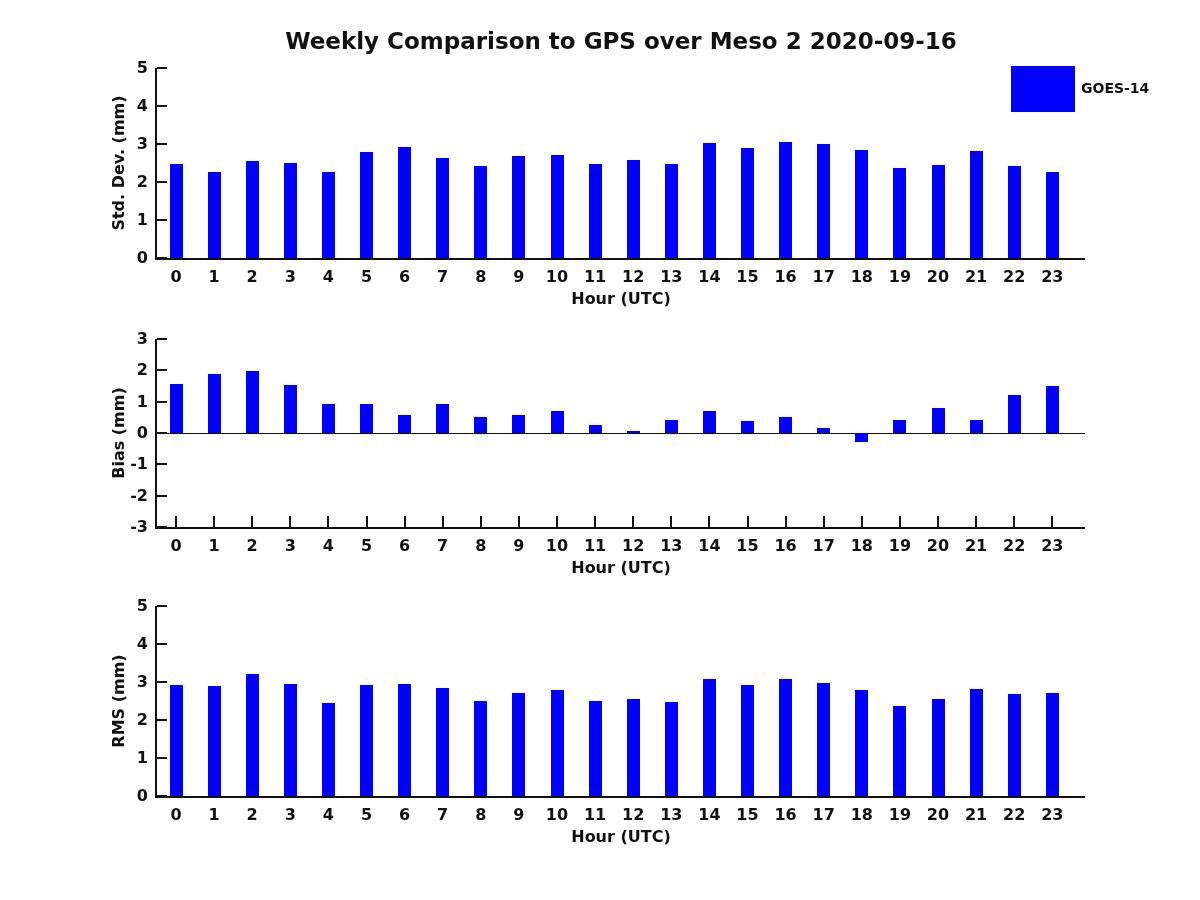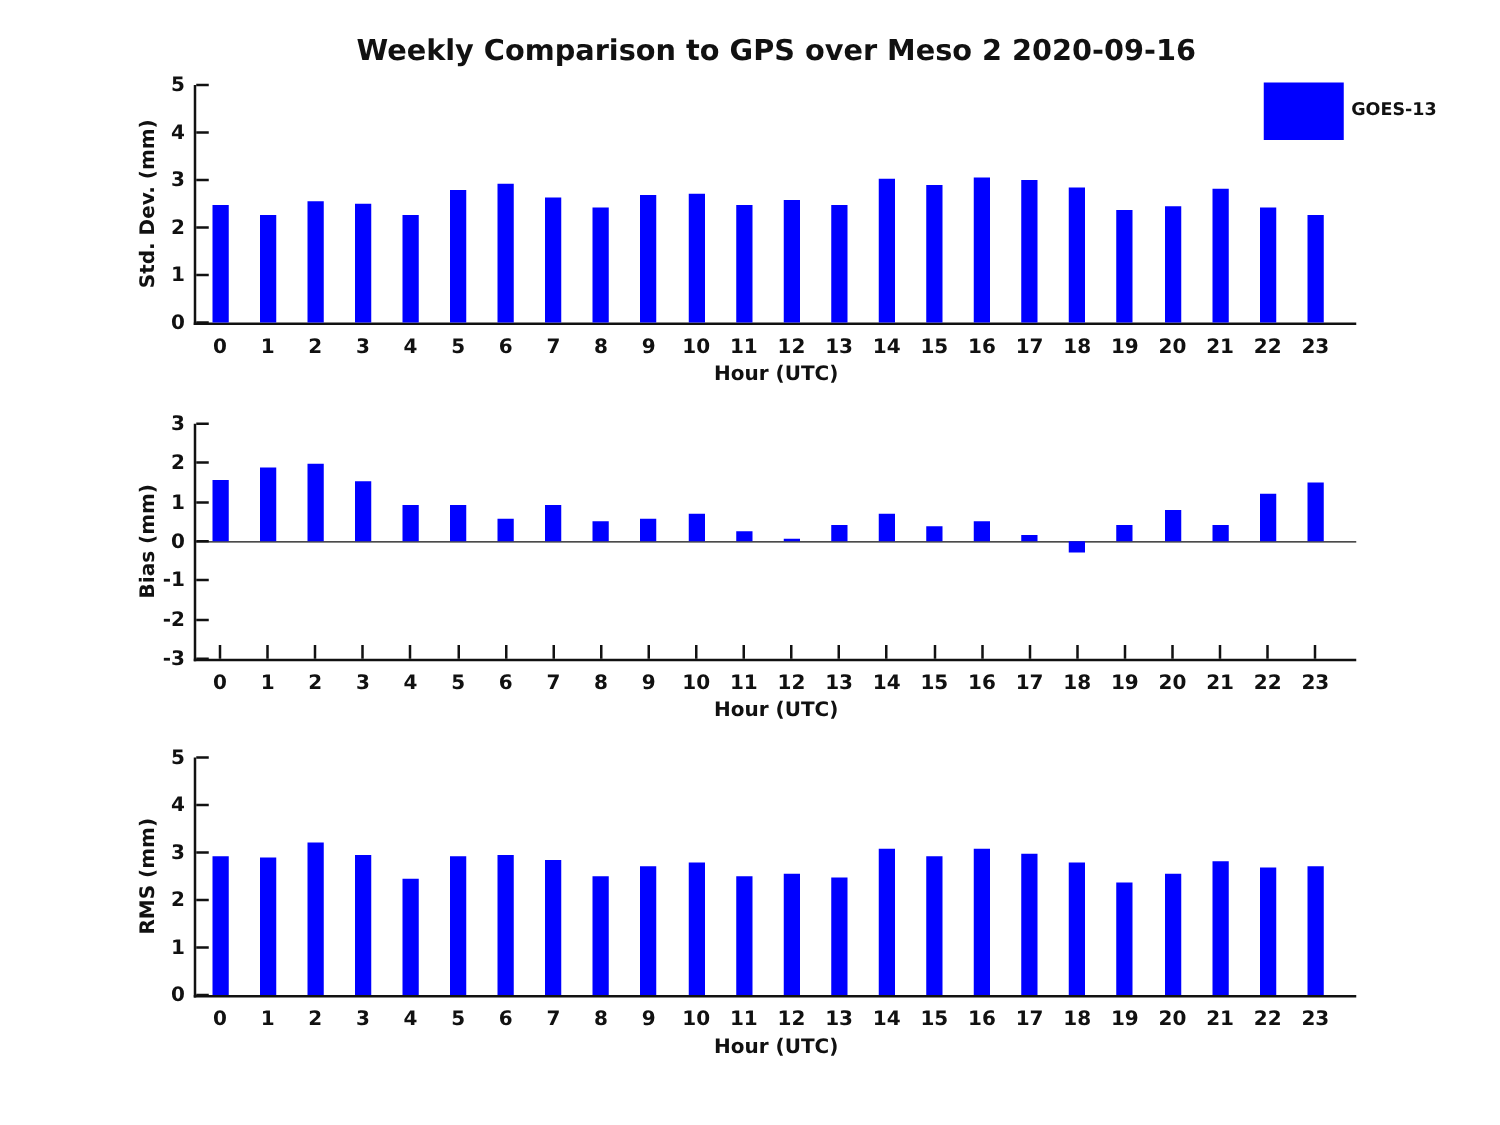--- a/index.html
+++ b/index.html
@@ -50,21 +50,21 @@
     transform:translate(-50%,-50%) rotate(-90deg);
   }
 </style>
 </head>
 <body>
 
 <div class="figure">
   <div class="title">Weekly Comparison to GPS over Meso 2 2020-09-16</div>
 
   <div class="legend-swatch" style="background: rgb(0, 0, 255);"></div>
-  <div class="legend-label">GOES-13</div>
+  <div class="legend-label">GOES-14</div>
 
   <div id="charts">
       <div class="spine" style="left: 155px; top: 68px; width: 2px; height: 192px;"></div>
       <div class="spine" style="left: 155px; top: 258px; width: 930px; height: 2px;"></div>
       <div class="tick" style="left: 157px; top: 257px; width: 10px; height: 2px;"></div>
       <div class="ytick-label" style="left: 100px; top: 248px;">0</div>
       <div class="tick" style="left: 157px; top: 219px; width: 10px; height: 2px;"></div>
       <div class="ytick-label" style="left: 100px; top: 210px;">1</div>
       <div class="tick" style="left: 157px; top: 181px; width: 10px; height: 2px;"></div>
       <div class="ytick-label" style="left: 100px; top: 172px;">2</div>

